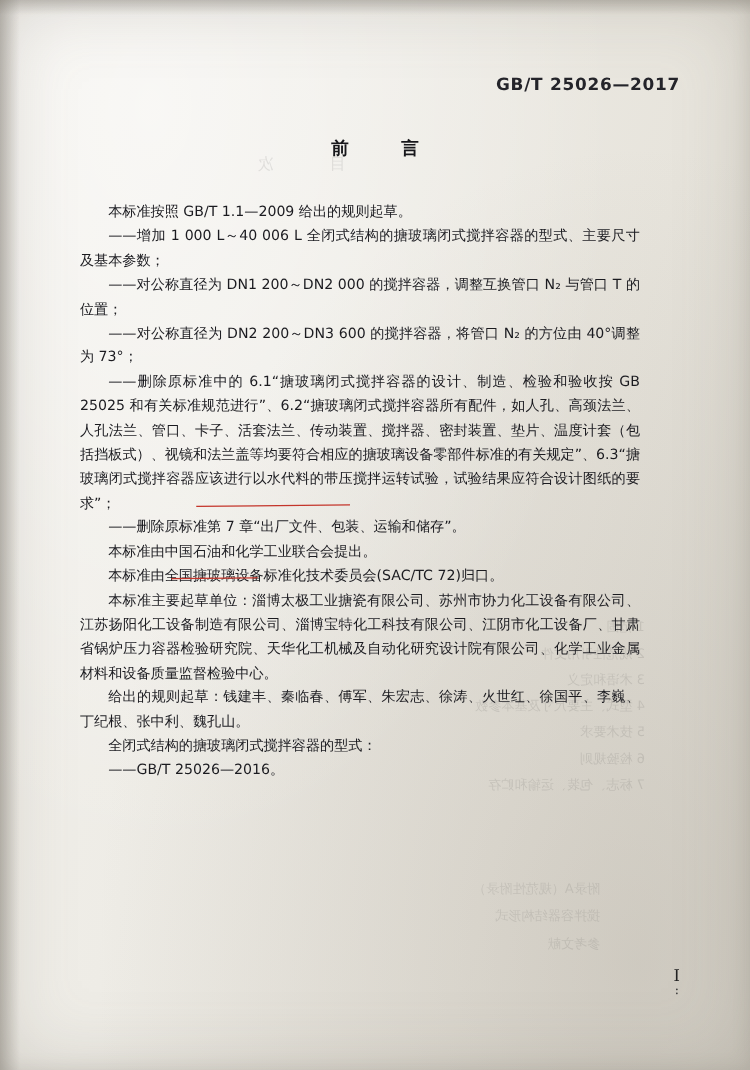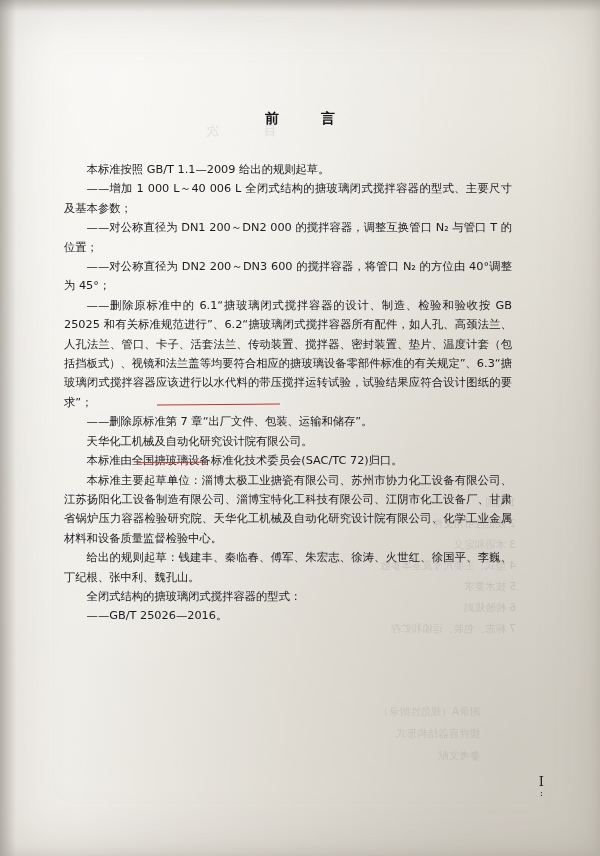--- a/index.html
+++ b/index.html
@@ -163,31 +163,32 @@
     <div>6 检验规则</div>
     <div>7 标志、包装、运输和贮存</div>
   </div>
 
   <div class="ghost2">
     <div>附录A（规范性附录）</div>
     <div>搅拌容器结构形式</div>
     <div>参考文献</div>
   </div>
 
+  <div class="header">GB/T 25026—2017</div>
 
   <div class="title">前　言</div>
 
   <div class="body-text">
     <p class="p">本标准按照 GB/T 1.1—2009 给出的规则起草。</p>
     <p class="p dash">——增加 1 000 L～40 006 L 全闭式结构的搪玻璃闭式搅拌容器的型式、主要尺寸及基本参数；</p>
     <p class="p dash">——对公称直径为 DN1 200～DN2 000 的搅拌容器，调整互换管口 N₂ 与管口 T 的位置；</p>
-    <p class="p dash">——对公称直径为 DN2 200～DN3 600 的搅拌容器，将管口 N₂ 的方位由 40°调整为 45°；</p>
+    <p class="p dash">——对公称直径为 DN2 200～DN3 600 的搅拌容器，将管口 N₂ 的方位由 40°调整为 73°；</p>
     <p class="p dash">——删除原标准中的 6.1“搪玻璃闭式搅拌容器的设计、制造、检验和验收按 GB 25025 和有关标准规范进行”、6.2“搪玻璃闭式搅拌容器所有配件，如人孔、高颈法兰、人孔法兰、管口、卡子、活套法兰、传动装置、搅拌器、密封装置、垫片、温度计套（包括挡板式）、视镜和法兰盖等均要符合相应的搪玻璃设备零部件标准的有关规定”、6.3“搪玻璃闭式搅拌容器应该进行以水代料的带压搅拌运转试验，试验结果应符合设计图纸的要求”；</p>
     <p class="p dash">——删除原标准第 7 章“出厂文件、包装、运输和储存”。</p>
-    <p class="p">天华化工机械及自动化研究设计院有限公司。</p>
+    <p class="p">本标准由中国石油和化学工业联合会提出。</p>
     <p class="p">本标准由全国搪玻璃设备标准化技术委员会(SAC/TC 72)归口。</p>
     <p class="p">本标准主要起草单位：淄博太极工业搪瓷有限公司、苏州市协力化工设备有限公司、江苏扬阳化工设备制造有限公司、淄博宝特化工科技有限公司、江阴市化工设备厂、甘肃省锅炉压力容器检验研究院、天华化工机械及自动化研究设计院有限公司、化学工业金属材料和设备质量监督检验中心。</p>
     <p class="p">给出的规则起草：钱建丰、秦临春、傅军、朱宏志、徐涛、火世红、徐国平、李巍、丁纪根、张中利、魏孔山。</p>
     <p class="p">全闭式结构的搪玻璃闭式搅拌容器的型式：</p>
     <p class="p dash">——GB/T 25026—2016。</p>
   </div>
 
   <div class="underline-red" style="left:157px; top:404px; width:123px; transform: rotate(-0.5deg);"></div>
   <div class="underline-red" style="left:137px; top:462px; width:69px; transform: rotate(-0.5deg);"></div>
 

